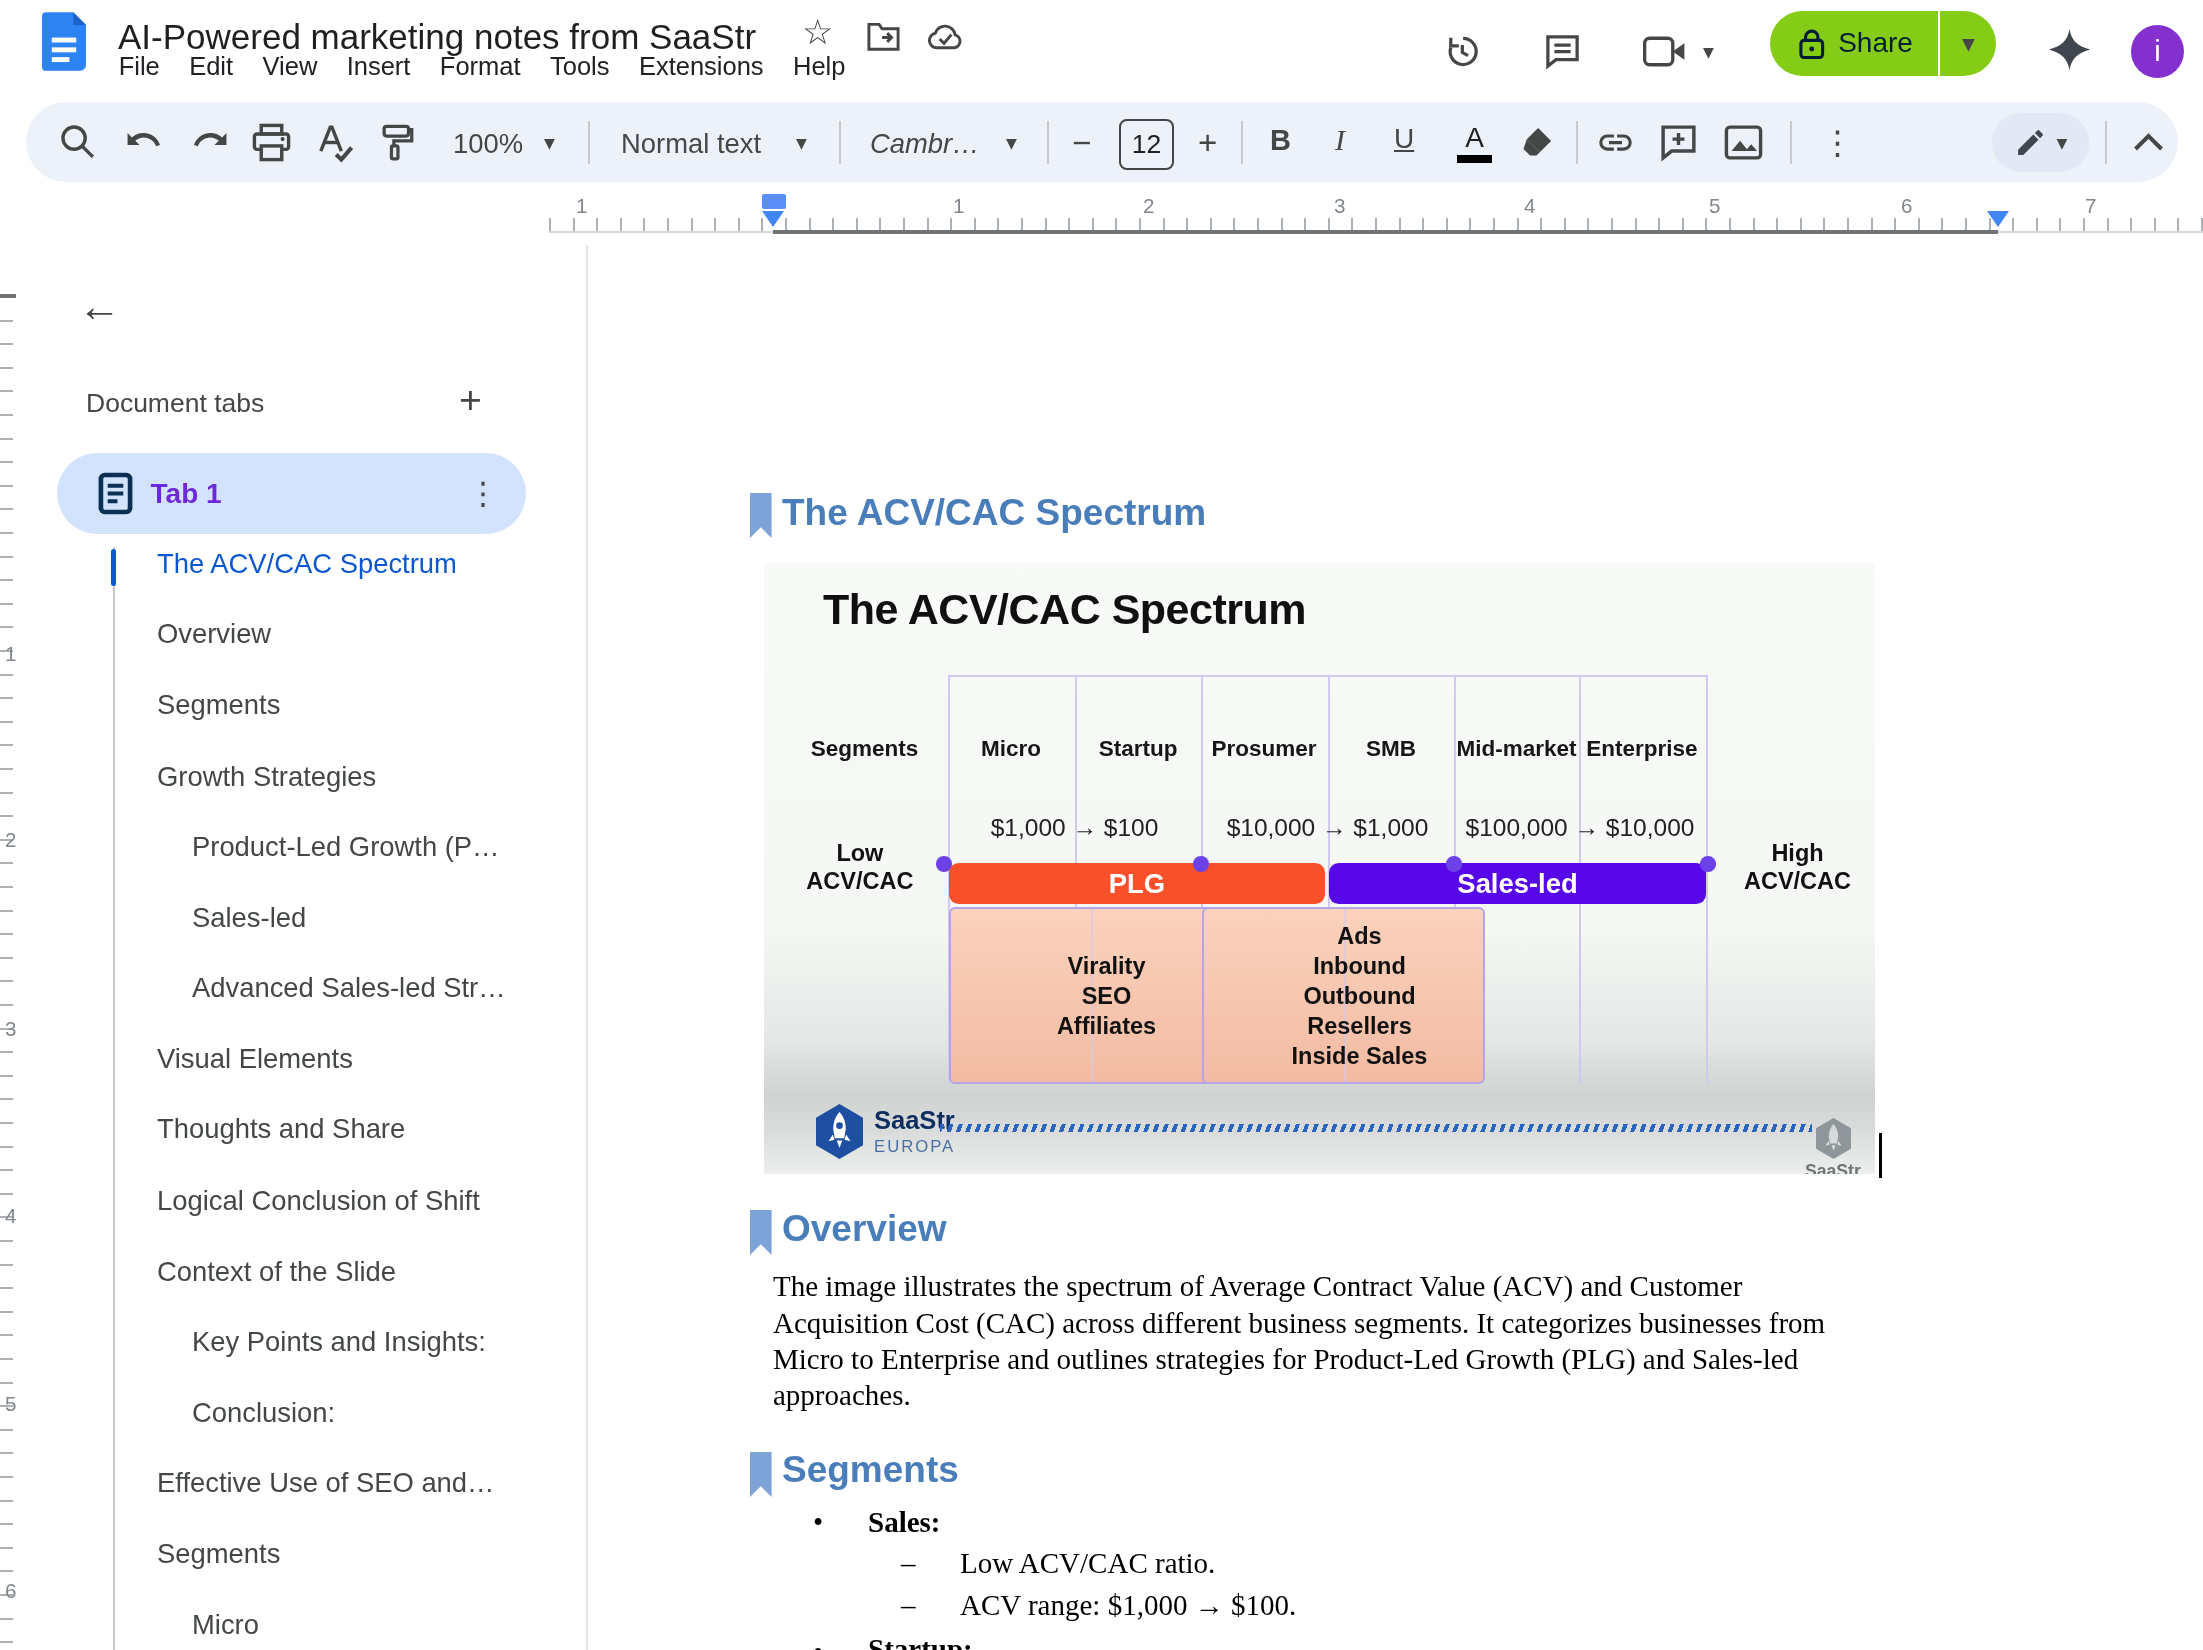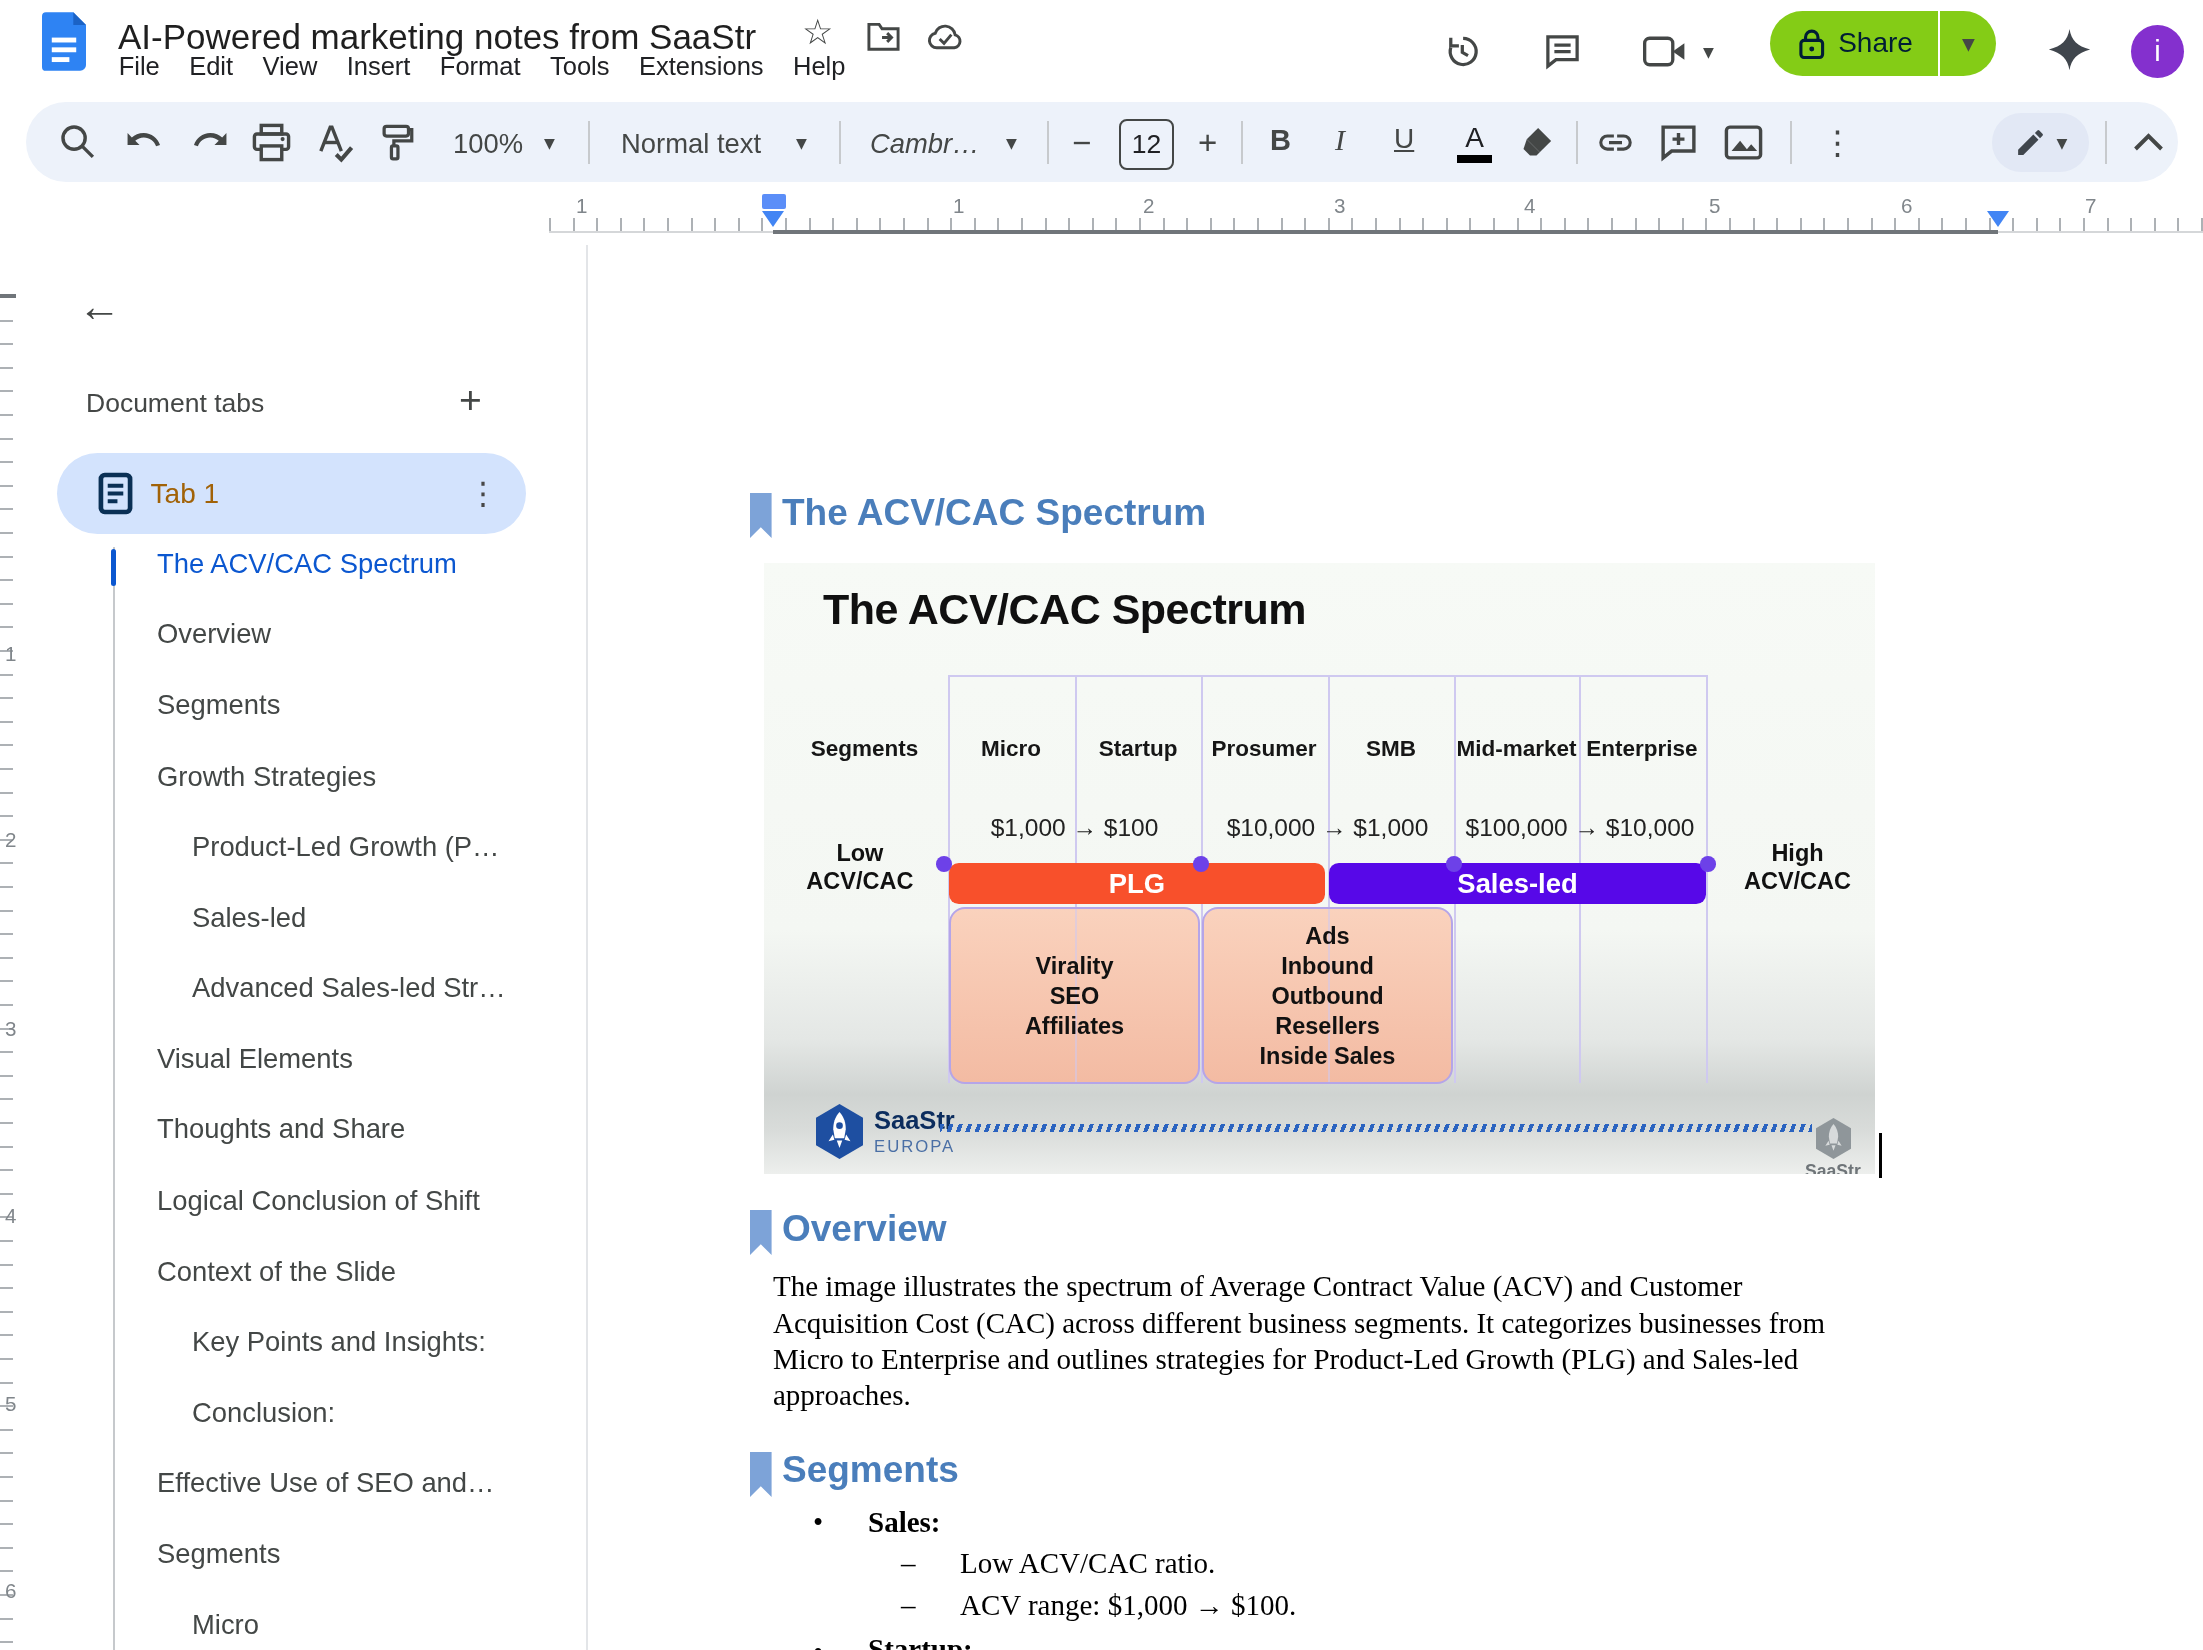--- a/index.html
+++ b/index.html
@@ -32,21 +32,21 @@
             align-items:center;justify-content:center;font-size:26.5px;color:#202124;}
   .mode-pill{background:#e2e8f5;border-radius:29px;display:flex;align-items:center;gap:9.8px;padding:0 21.6px;height:59px;}
   
   .h-ticks{background:repeating-linear-gradient(90deg,#adb1b5 0 2px,transparent 2px 23.6px);}
   .v-ticks{background:repeating-linear-gradient(180deg,#adb1b5 0 2px,transparent 2px 23.6px);}
   .ruler-num{position:absolute;font-size:20.6px;color:#80868b;}
   .tri-down{width:0;height:0;border-left:11.8px solid transparent;border-right:11.8px solid transparent;border-top:16.7px solid #4285f4;}
   
   .sb-title{font-size:26.5px;color:#444746;font-weight:500;}
   .tab-pill{background:#d3e3fd;border-radius:41px;display:flex;align-items:center;}
-  .tab-label{font-size:28px;font-weight:400;color:#a16207;}
+  .tab-label{font-size:28px;font-weight:700;color:#6d28d9;}
   .ol-line{width:2px;background:#c6c9cc;}
   .ol-active-bar{width:4.9px;border-radius:3.9px;background:#0b57d0;}
   .ol-item{position:absolute;height:37px;font-size:27.4px;color:#434746;white-space:nowrap;cursor:pointer;}
   .ol-item.active{color:#0b57d0;}
   
   .page-border{width:2px;background:#e3e5e8;}
   .bookmark{width:21.6px;height:45px;background:#7da3d8;
             clip-path:polygon(0 0,100% 0,100% 100%,50% 76%,0 100%);}
   .doc-h{font-size:37px;font-weight:700;color:#4a7ebb;font-family:"Liberation Sans",sans-serif;white-space:nowrap;}
   .doc-body{font-family:"Liberation Serif",serif;font-size:29px;color:#000;white-space:nowrap;}
@@ -55,22 +55,22 @@
   .figure{left:764px;top:563px;width:1111px;height:611px;overflow:hidden;
           background:linear-gradient(180deg,#f7faf6 0%,#f4f7f3 60%,#e4e7e5 78%,#cfd3d1 87%,#d9dcda 93%,#edefed 100%);}
   .fig-title{font-size:43px;font-weight:700;color:#101010;letter-spacing:-0.5px;}
   .colline{width:2px;background:#cfc9f0;top:112px;height:408px;position:absolute;}
   .fig-collabel{position:absolute;top:173px;text-align:center;font-size:22.5px;font-weight:700;color:#161616;}
   .fig-val{position:absolute;top:251px;text-align:center;font-size:24.5px;color:#222;white-space:nowrap;}
   .lh-label{position:absolute;text-align:center;font-size:23.5px;font-weight:700;color:#111;white-space:pre-line;line-height:28px;}
   .bar{position:absolute;top:300px;height:41px;border-radius:9.8px;display:flex;align-items:center;justify-content:center;
        color:#fff;font-size:27.4px;font-weight:700;}
   .dot{position:absolute;width:15.7px;height:15.7px;border-radius:50%;background:#6d41e8;top:293px;}
-  .sbox{position:absolute;top:344px;height:173px;border:2px solid #b5a5e8;border-radius:16px;
-        background:linear-gradient(180deg,#fad2bd 0%,#f3bba3 100%);display:flex;align-items:center;justify-content:center;}
+  .sbox{position:absolute;top:344px;height:173px;border:2px solid #b5a5e8;border-radius:6px;
+        background:linear-gradient(180deg,#fad2bd 0%,#f3bba3 100%);display:flex;align-items:center;justify-content:center;padding-left:32px;}
   .sbox:after{content:"";position:absolute;left:50%;top:0;bottom:0;width:2px;background:#cfc9f0;opacity:.55;}
   .sbox-text{font-size:23.5px;font-weight:700;color:#111;text-align:center;line-height:30px;white-space:pre-line;position:relative;z-index:2;}
   .hex{clip-path:polygon(50% 0,100% 25%,100% 75%,50% 100%,0 75%,0 25%);}
   .logo-name{font-size:25.5px;font-weight:700;color:#0c2d5e;line-height:25.5px;}
   .logo-sub{font-size:16.7px;color:#4a6fa5;letter-spacing:2px;}
   .wavy{background:repeating-linear-gradient(110deg,#2a63c0 0 3.9px,transparent 3.9px 8.8px);}
   .caret-bar{width:2.9px;background:#000;}
 </style>
 </head>
 <body>

